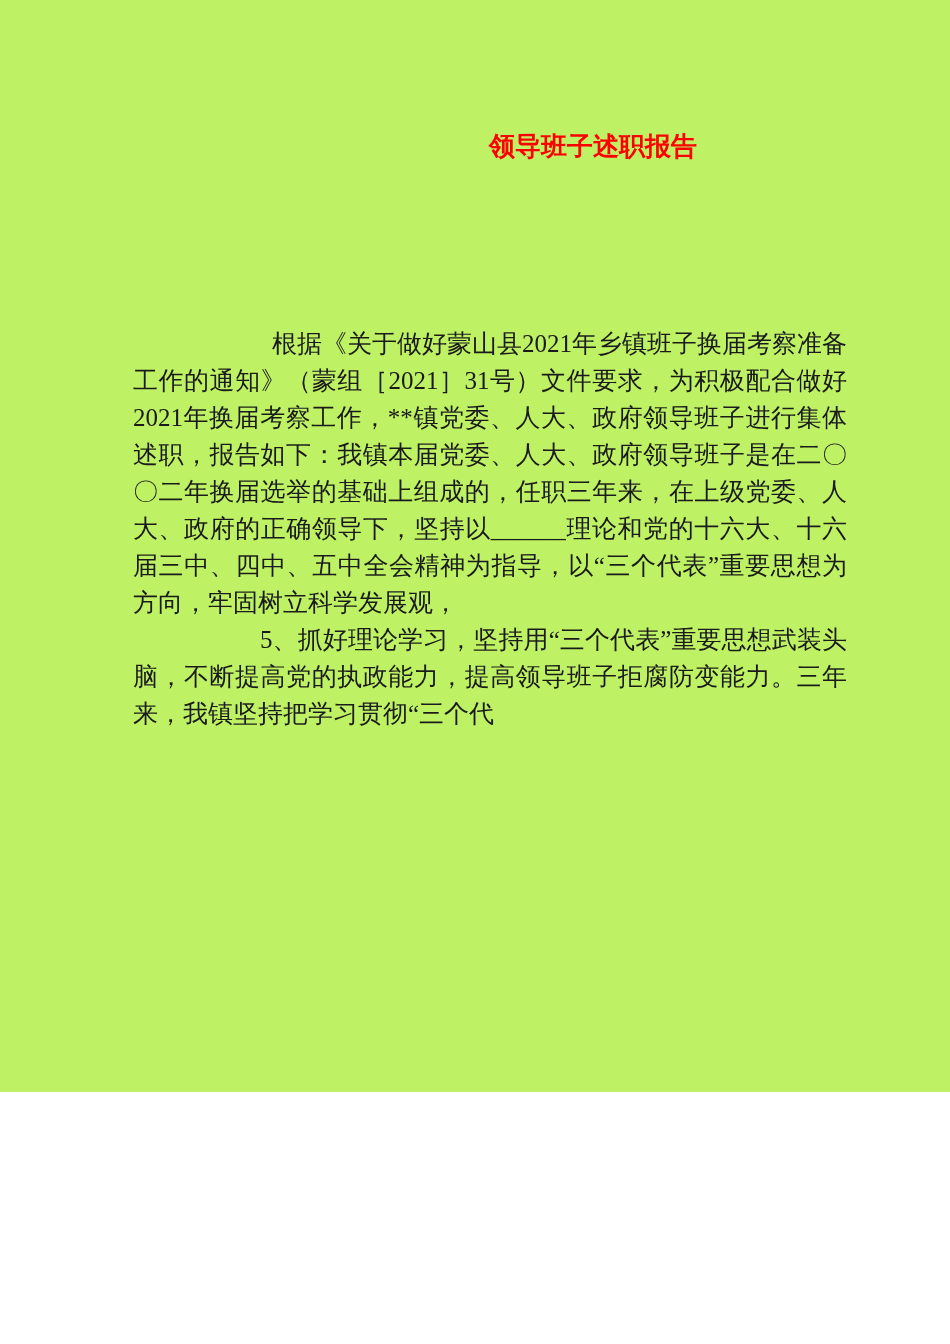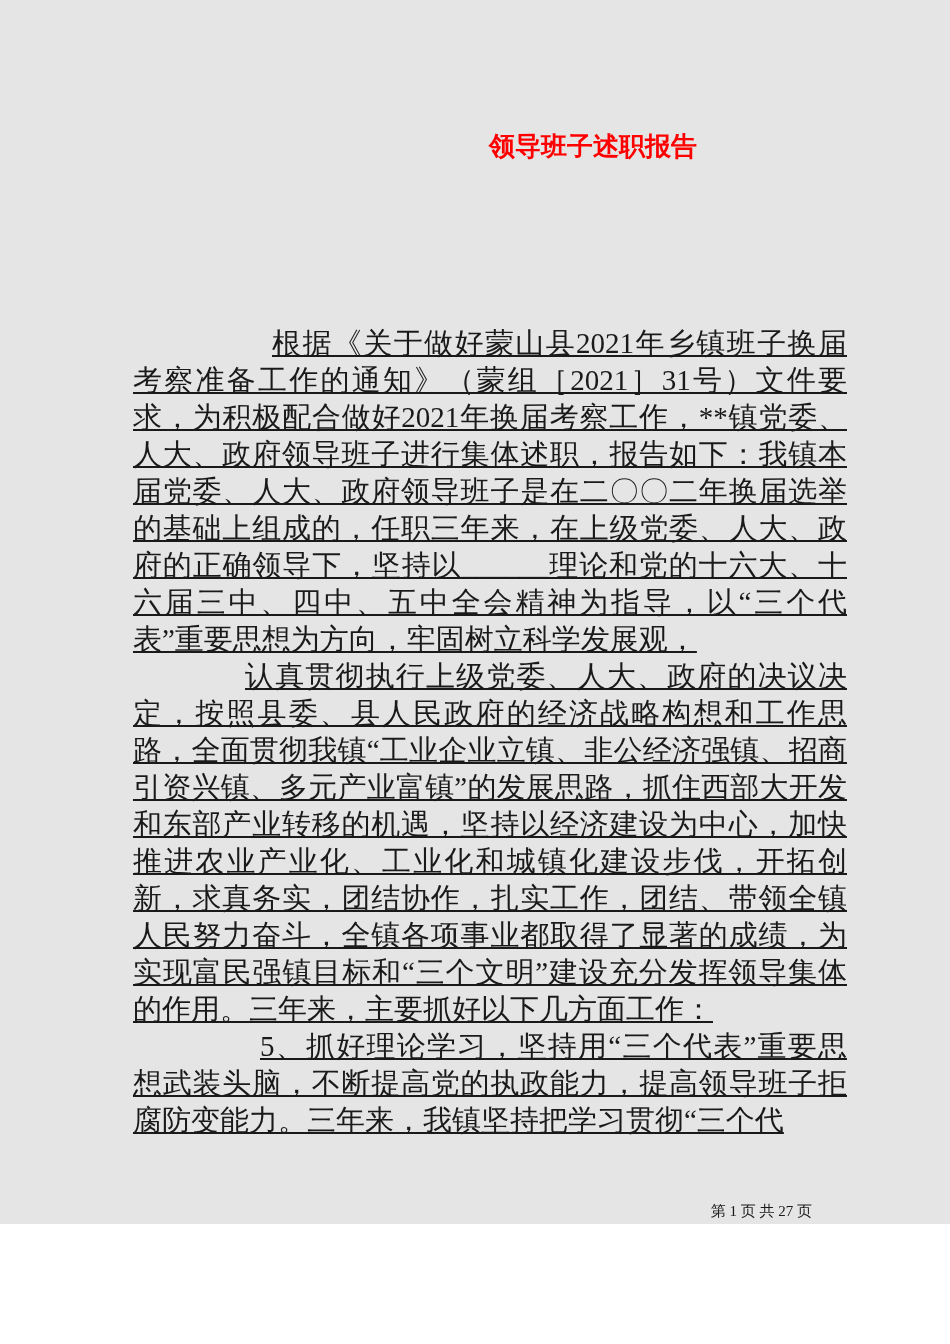--- a/index.html
+++ b/index.html
@@ -3,22 +3,22 @@
 <meta charset="utf-8">
 <style>
   html, body {
     margin: 0;
     padding: 0;
     background: #ffffff;
   }
   .page {
     position: relative;
     width: 950px;
-    height: 1224px;
-    background: #e5e5e5;
+    height: 1092px;
+    background: #bef264;
     overflow: hidden;
     font-family: "Liberation Serif", "DejaVu Serif", serif;
     color: #1a1a1a;
   }
   .doc-title {
     position: absolute;
     top: 130px;
     left: 133px;
     width: 714px;
     margin: 0;
@@ -27,25 +27,24 @@
     line-height: 34px;
     font-weight: bold;
     color: #ff0000;
     white-space: nowrap;
   }
   .doc-body {
     position: absolute;
     top: 325px;
     left: 133px;
     width: 714px;
-    font-size: 29px;
+    font-size: 25px;
     line-height: 37px;
     text-align: justify;
     letter-spacing: 0;
-    text-decoration: underline;
   }
   .doc-body p {
     margin: 0;
     padding: 0;
   }
   .para-1 { text-indent: 139px; }
   .para-2 { text-indent: 112px; }
   .para-3 { text-indent: 107px; }
   .para-4 { text-indent: 127px; }
   .doc-footer {
@@ -61,21 +60,20 @@
 </style>
 </head>
 <body>
 
 <div class="page">
 
   <h1 class="doc-title" style="color: rgb(255, 0, 0);">领导班子述职报告</h1>
 
   <div class="doc-body">
     <p class="para-1">根据《关于做好蒙山县2021年乡镇班子换届考察准备工作的通知》（蒙组［2021］31号）文件要求，为积极配合做好2021年换届考察工作，**镇党委、人大、政府领导班子进行集体述职，报告如下：我镇本届党委、人大、政府领导班子是在二〇〇二年换届选举的基础上组成的，任职三年来，在上级党委、人大、政府的正确领导下，坚持以______理论和党的十六大、十六届三中、四中、五中全会精神为指导，以“三个代表”重要思想为方向，牢固树立科学发展观，</p>
-    <p class="para-2">认真贯彻执行上级党委、人大、政府的决议决定，按照县委、县人民政府的经济战略构想和工作思路，全面贯彻我镇“工业企业立镇、非公经济强镇、招商引资兴镇、多元产业富镇”的发展思路，抓住西部大开发和东部产业转移的机遇，坚持以经济建设为中心，加快推进农业产业化、工业化和城镇化建设步伐，开拓创新，求真务实，团结协作，扎实工作，团结、带领全镇人民努力奋斗，全镇各项事业都取得了显著的成绩，为实现富民强镇目标和“三个文明”建设充分发挥领导集体的作用。三年来，主要抓好以下几方面工作：</p>
     <p class="para-4">5、抓好理论学习，坚持用“三个代表”重要思想武装头脑，不断提高党的执政能力，提高领导班子拒腐防变能力。三年来，我镇坚持把学习贯彻“三个代</p>
   </div>
 
   <div class="doc-footer">
     <span>第 1 页 共 27 页</span>
   </div>
 
 </div>
 
 </body></html>

